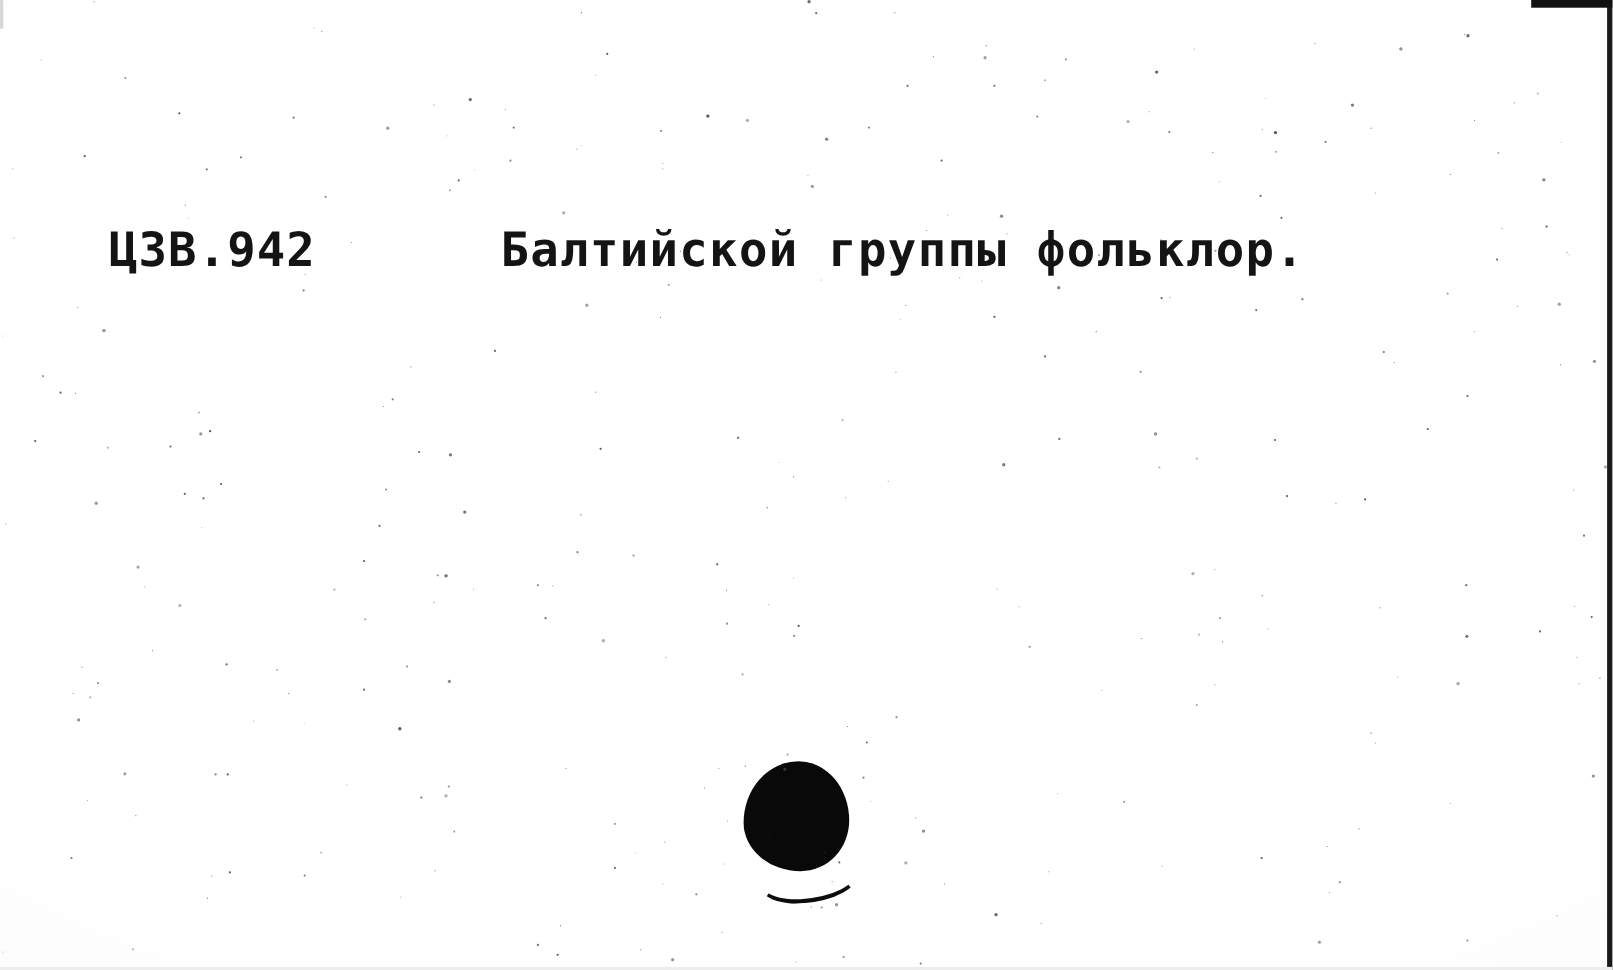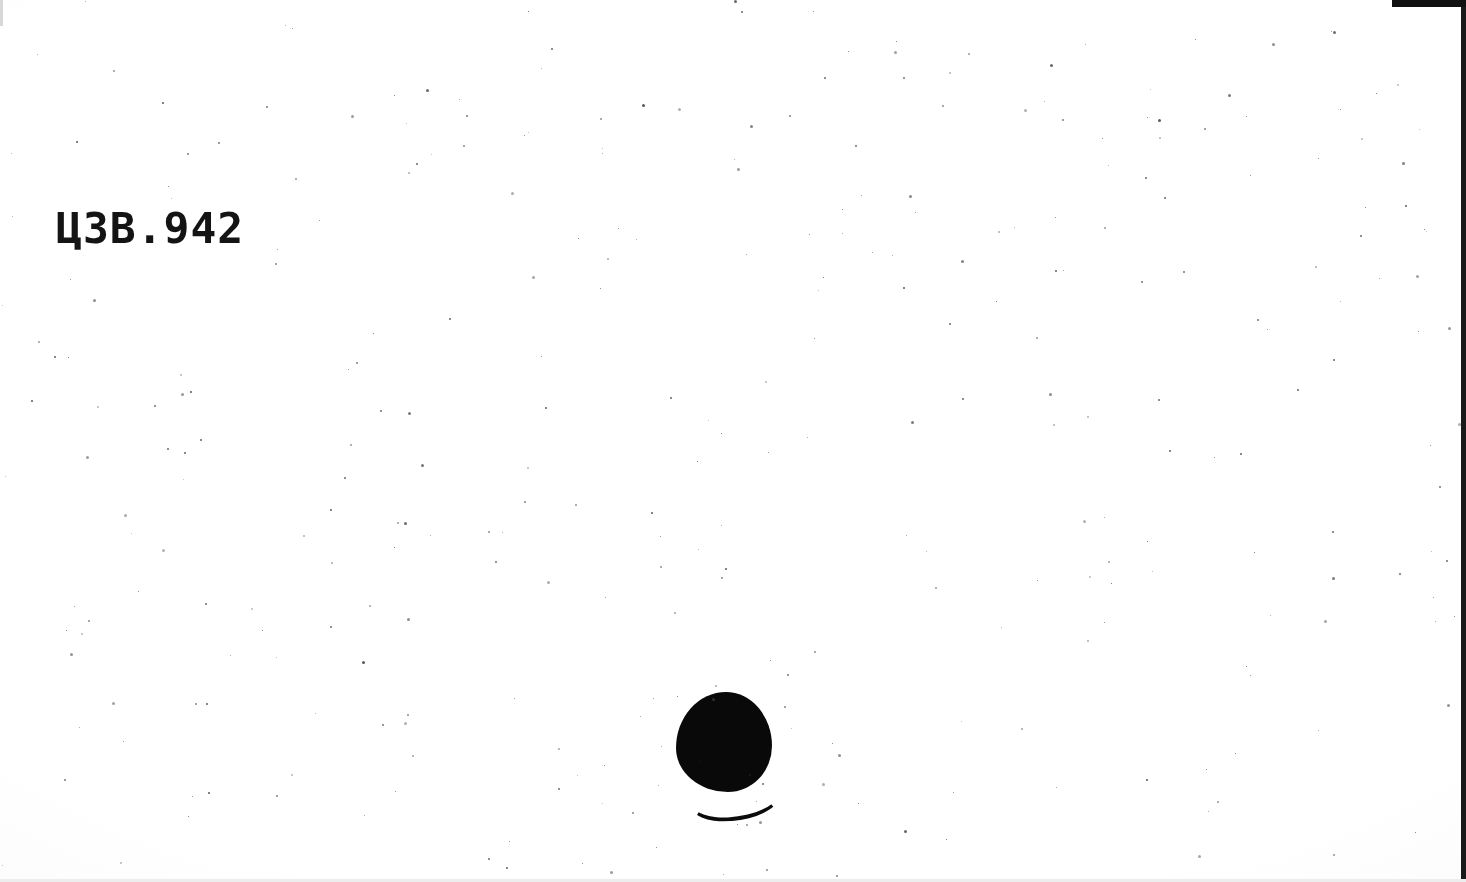--- a/index.html
+++ b/index.html
@@ -67,20 +67,21 @@
   }
 
   
   .type-line {
     position: absolute;
     white-space: pre;
     color: #141414;
     font-family: "DejaVu Sans Mono", monospace;
     font-weight: 700;
     letter-spacing: 1.5px;
+    margin-left: 43px;
   }
   #shelfmark {
     left: 56px;
     top: 203px;
     font-size: 43px;
     letter-spacing: 1px;
   }
   #heading {
     left: 412px;
     top: 203px;
@@ -133,20 +134,21 @@
 
   <div class="paper-tone"></div>
 
   <div class="edge-right"></div>
   <div class="edge-top-right"></div>
   <div class="edge-left-top"></div>
   <div class="edge-bottom"></div>
 
   <div class="type-line" id="shelfmark">ЦЗВ.942</div>
 
+  <div class="type-line" id="heading">Балтийской группы фольклор.</div>
 
   <div class="ink-blot"></div>
   <div class="ink-tail"></div>
 
   <div class="speckles" id="speckles">
       <span style="left: 514px; top: 698px; width: 1px; height: 1px; opacity: 0.61;"></span>
       <span style="left: 266px; top: 106px; width: 2px; height: 2px; opacity: 0.68;"></span>
       <span style="left: 1050px; top: 64px; width: 3px; height: 3px; opacity: 0.77;"></span>
       <span style="left: 911px; top: 421px; width: 3px; height: 3px; opacity: 0.67;"></span>
       <span style="left: 488px; top: 531px; width: 2px; height: 2px; opacity: 0.56;"></span>

